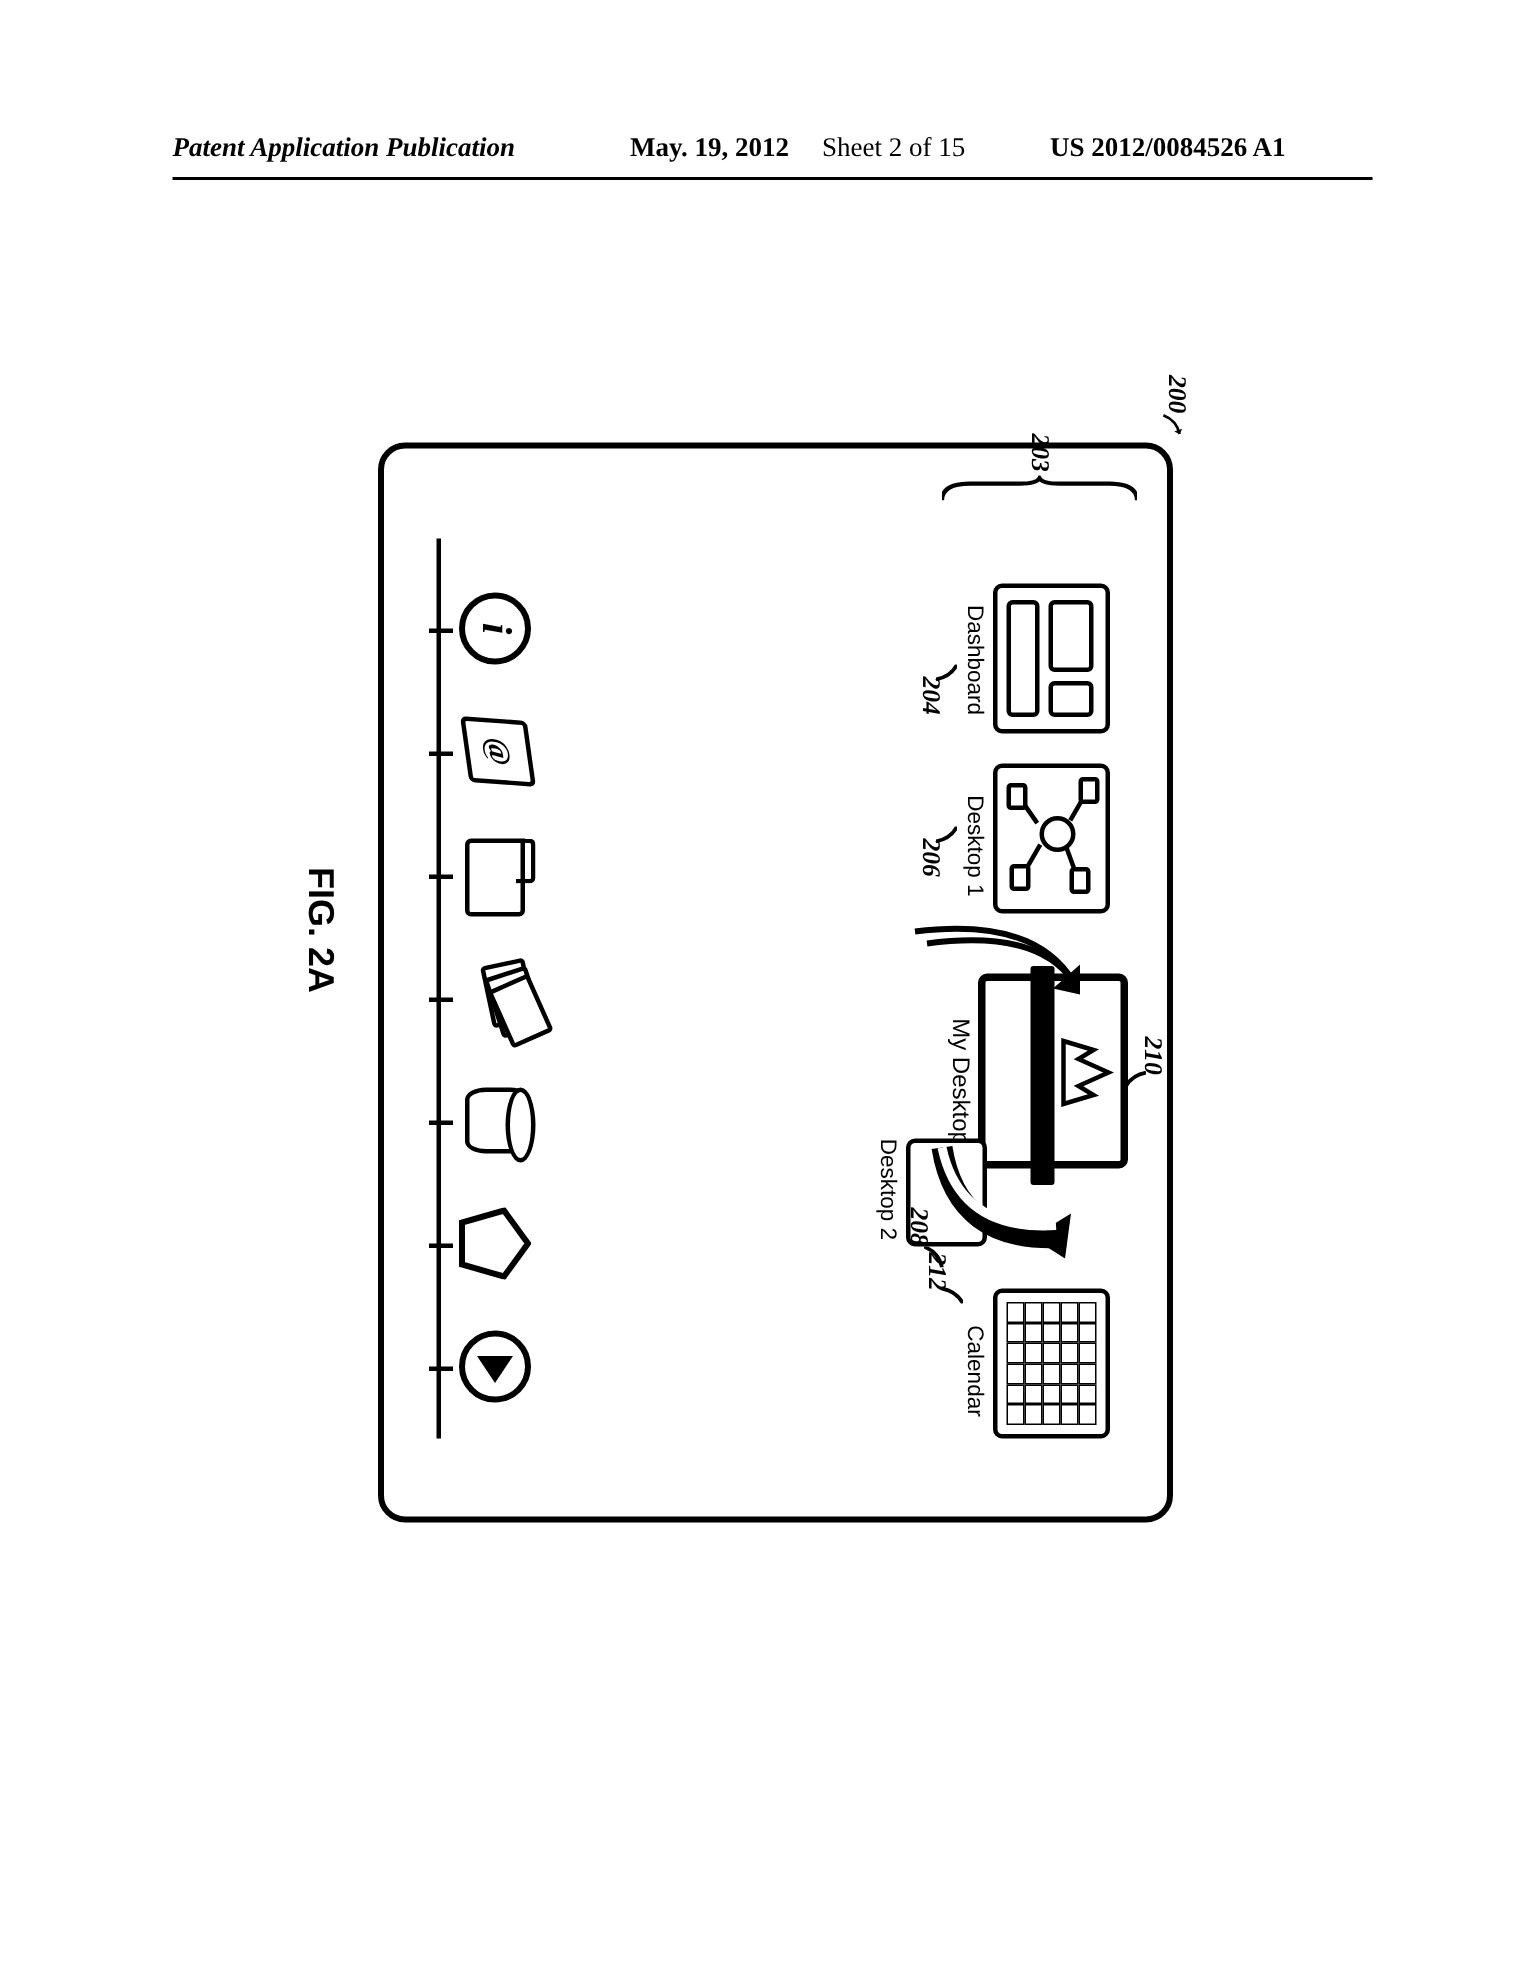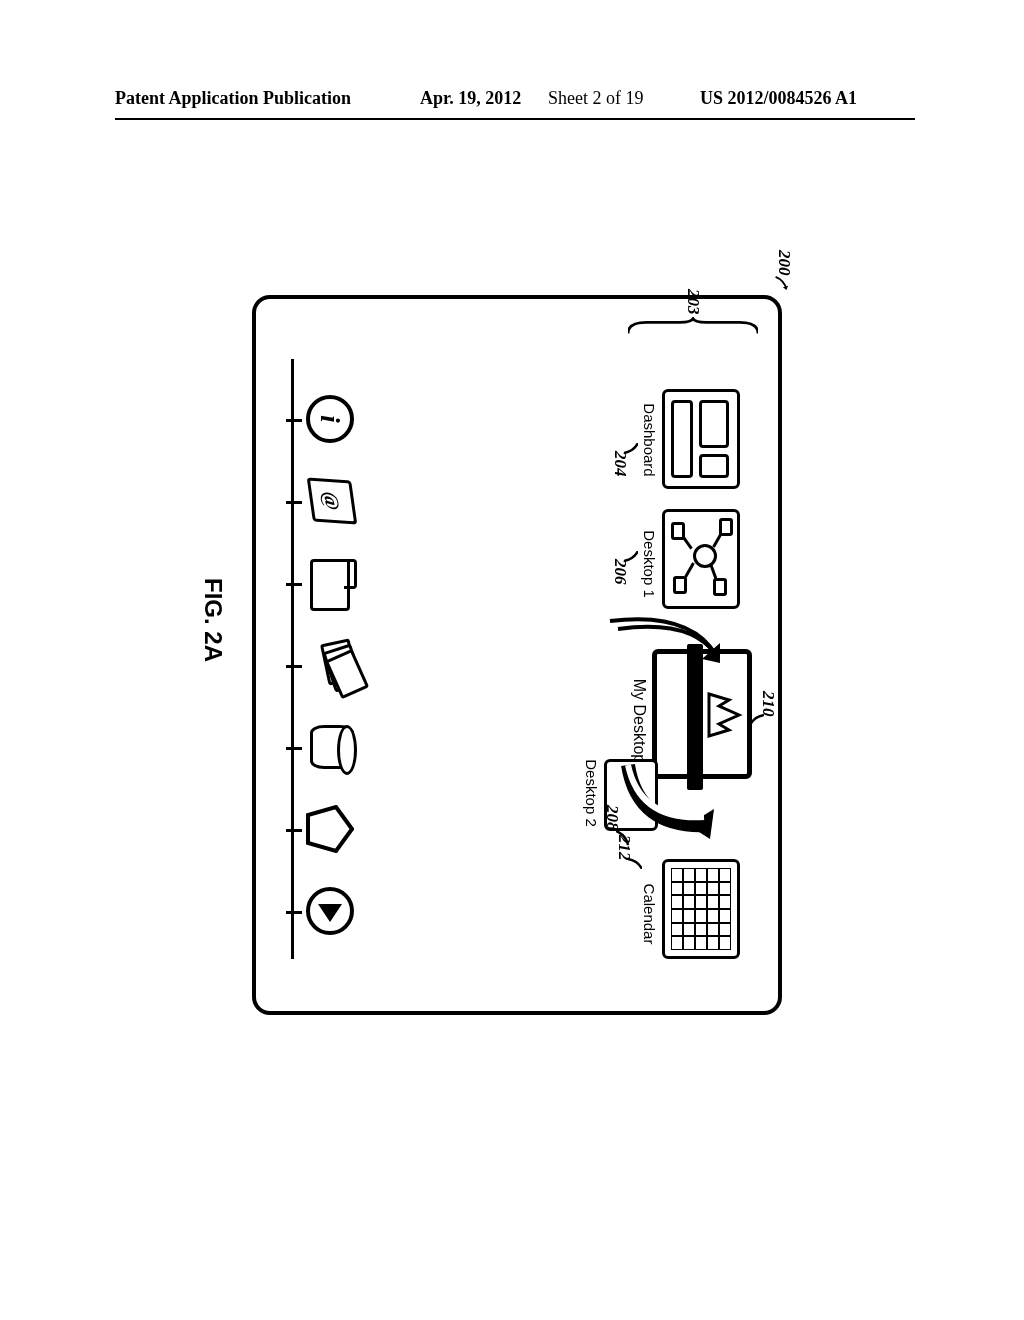--- a/index.html
+++ b/index.html
@@ -12,21 +12,21 @@
   }
   .header {
     position: absolute;
     top: 88px;
     left: 0;
     width: 1024px;
     display: flex;
     font-size: 18px;
     font-weight: bold;
   }
-  .header .pub { position: absolute; left: 115px; }
+  .header .pub { position: absolute; left: 115px; font-style: italic; }
   .header .date { position: absolute; left: 420px; }
   .header .sheet { position: absolute; left: 548px; font-weight: normal; }
   .header .docnum { position: absolute; left: 700px; }
   .header-rule {
     position: absolute;
     top: 118px;
     left: 115px;
     width: 800px;
     border-top: 2px solid #000;
   }
@@ -195,22 +195,22 @@
     font-family: Arial, sans-serif;
     font-weight: bold;
     font-size: 24px;
   }
 </style>
 </head>
 <body>
 
 <div class="header">
   <span class="pub">Patent Application Publication</span>
-  <span class="date">Apr. 19, 2012</span>
-  <span class="sheet">Sheet 2 of 19</span>
+  <span class="date">May. 19, 2012</span>
+  <span class="sheet">Sheet 2 of 15</span>
   <span class="docnum">US 2012/0084526 A1</span>
 </div>
 <div class="header-rule"></div>
 
 <div class="figure-wrap">
   <div class="figure">
 
     <span class="ref-200">200</span>
     <svg class="ref-200-arrow" viewBox="0 0 20 20">
       <path d="M2 16 Q6 6 16 4" stroke="#000" stroke-width="2" fill="none"></path>

